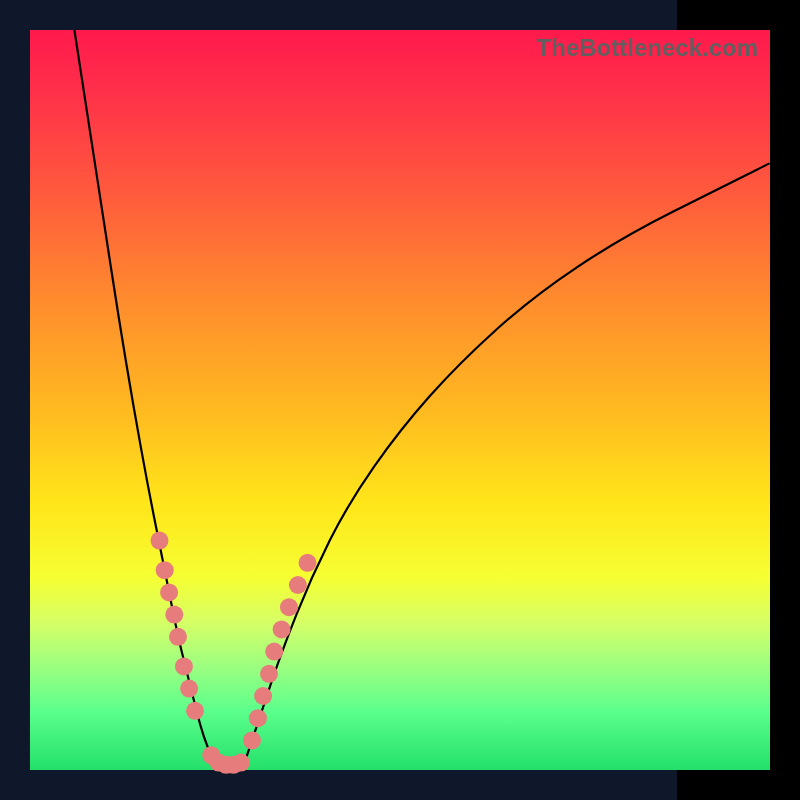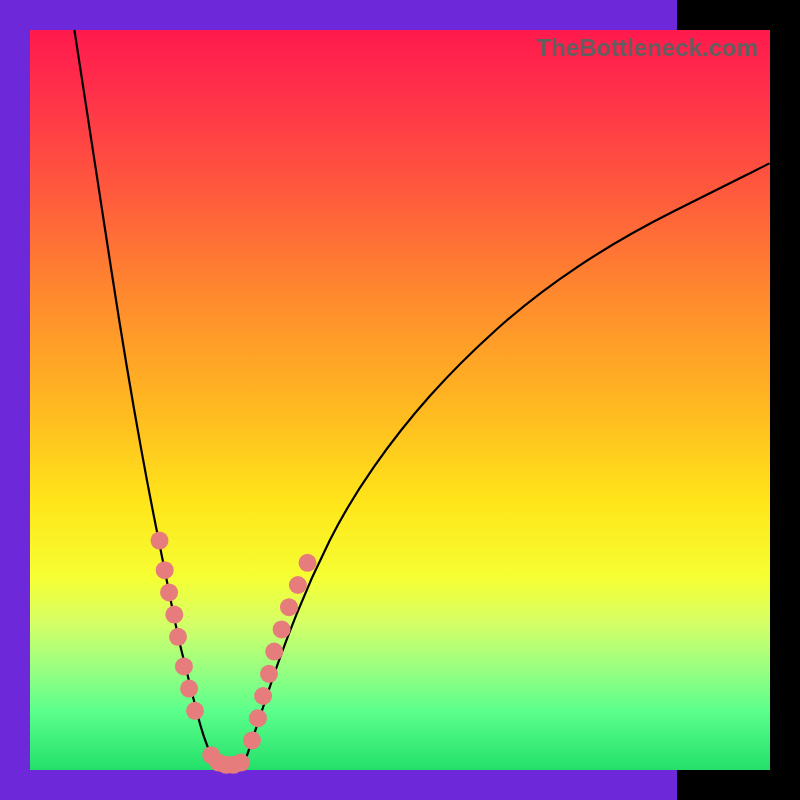--- a/index.html
+++ b/index.html
@@ -8,21 +8,21 @@
     width: 800px;
     height: 800px;
     overflow: hidden;
     background: #000;
     font-family: Arial, Helvetica, sans-serif;
   }
   .frame {
     position: relative;
     width: 677px;
     height: 800px;
-    background: #6d28d9;
+    background: #0f172a;
   }
   .plot {
     position: absolute;
     left: 30px;
     top: 30px;
     width: 740px;
     height: 740px;
     
     background: linear-gradient(
       to bottom,

